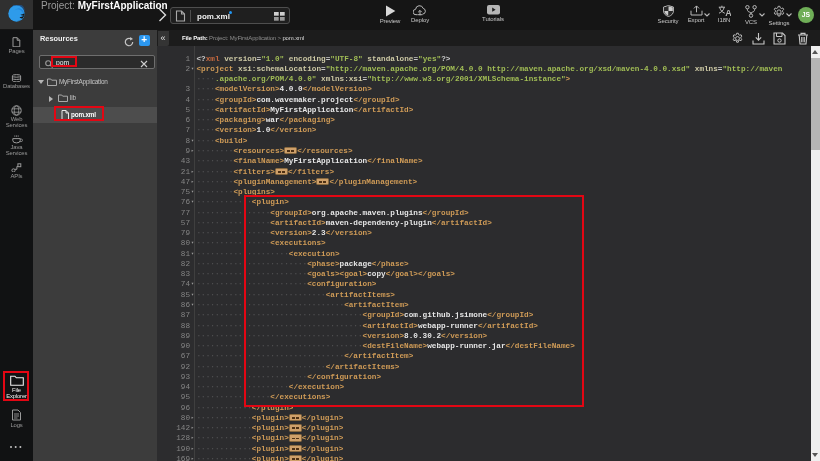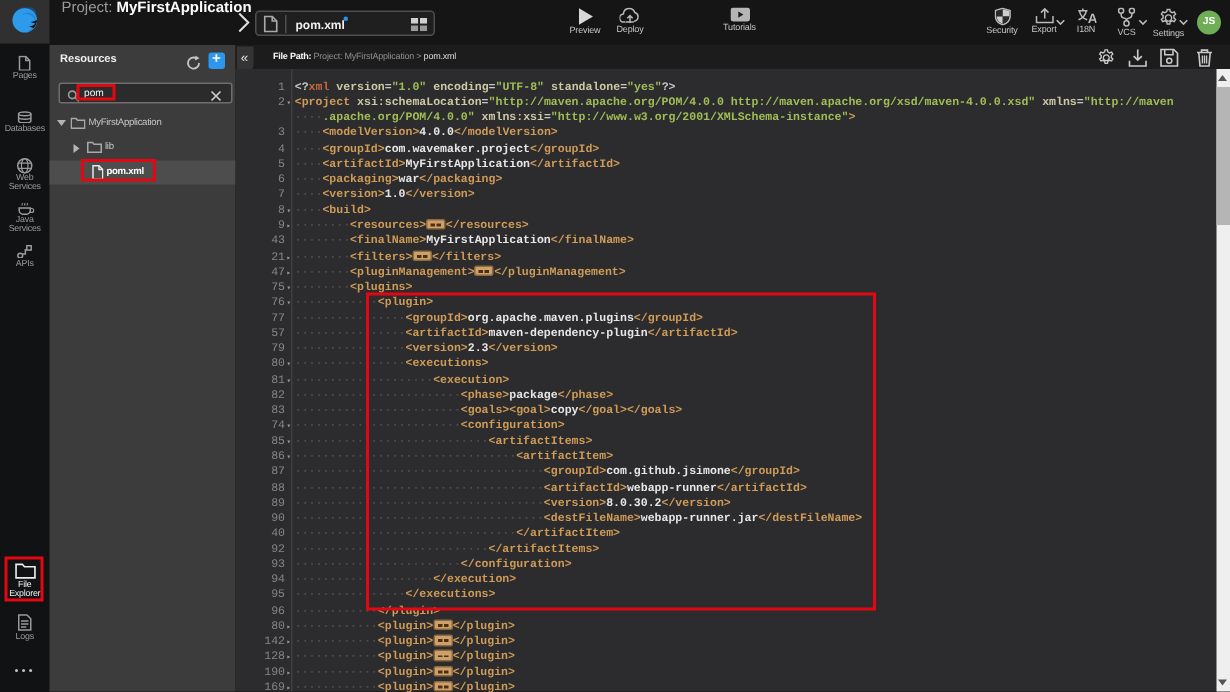--- a/index.html
+++ b/index.html
@@ -369,21 +369,21 @@
       <div class="gr"><span>81</span><b class="mk">▾</b></div>
       <div class="gr"><span>82</span></div>
       <div class="gr"><span>83</span></div>
       <div class="gr"><span>74</span><b class="mk">▾</b></div>
       <div class="gr"><span>85</span><b class="mk">▾</b></div>
       <div class="gr"><span>86</span><b class="mk">▾</b></div>
       <div class="gr"><span>87</span></div>
       <div class="gr"><span>88</span></div>
       <div class="gr"><span>89</span></div>
       <div class="gr"><span>90</span></div>
-      <div class="gr"><span>40</span></div>
+      <div class="gr"><span>67</span></div>
       <div class="gr"><span>92</span></div>
       <div class="gr"><span>93</span></div>
       <div class="gr"><span>94</span></div>
       <div class="gr"><span>95</span></div>
       <div class="gr"><span>96</span></div>
       <div class="gr"><span>80</span><b class="mk">▸</b></div>
       <div class="gr"><span>142</span><b class="mk">▸</b></div>
       <div class="gr"><span>128</span><b class="mk">▸</b></div>
       <div class="gr"><span>190</span><b class="mk">▸</b></div>
       <div class="gr"><span>169</span><b class="mk">▸</b></div>

